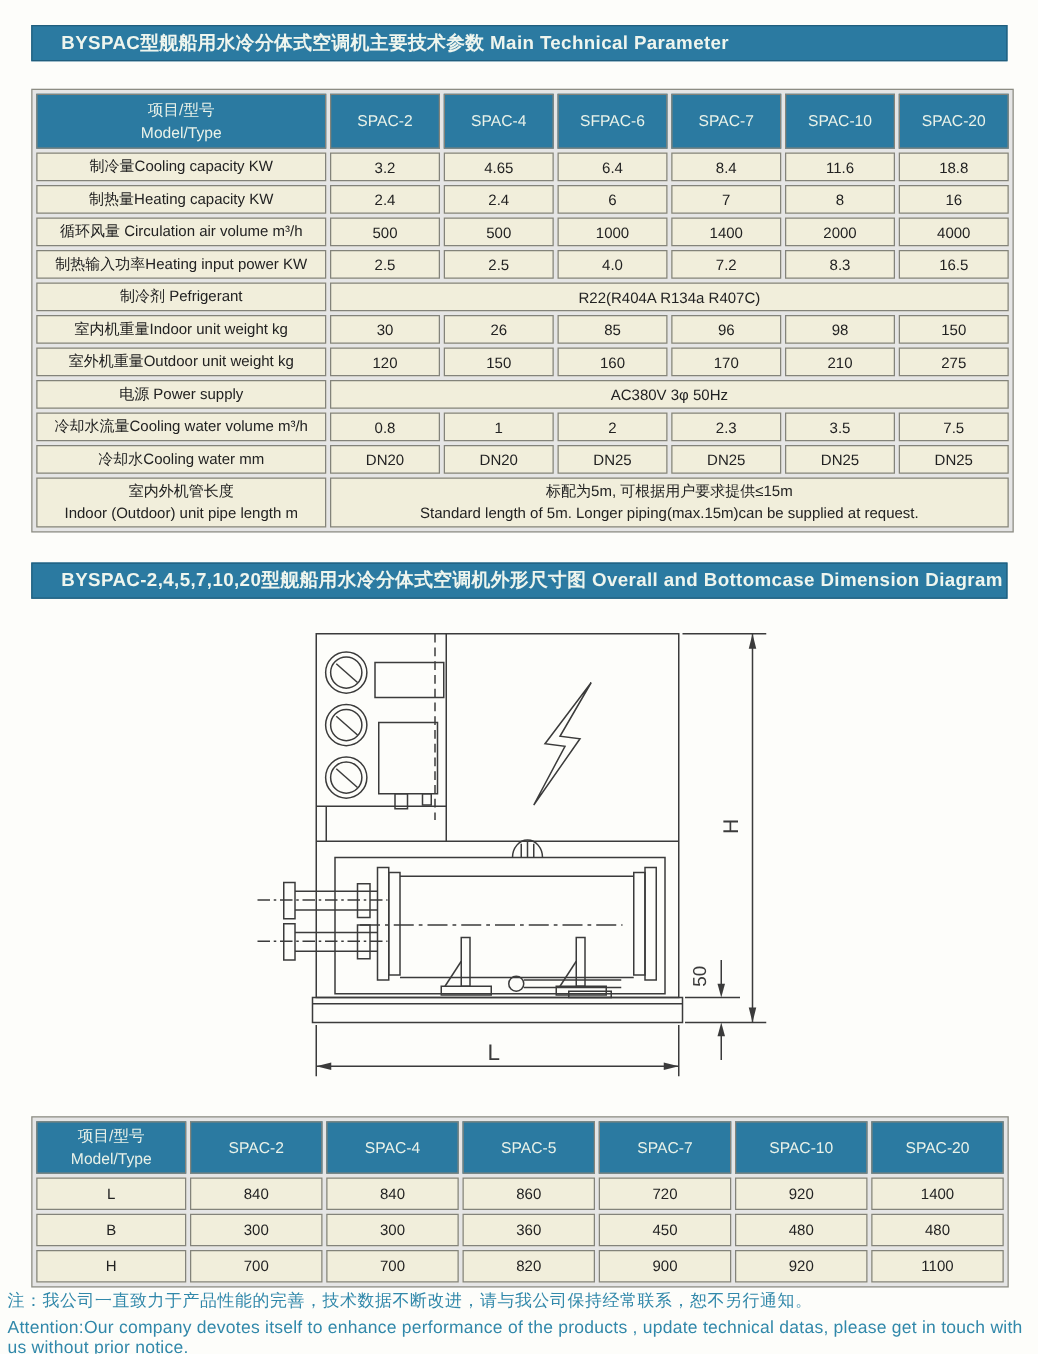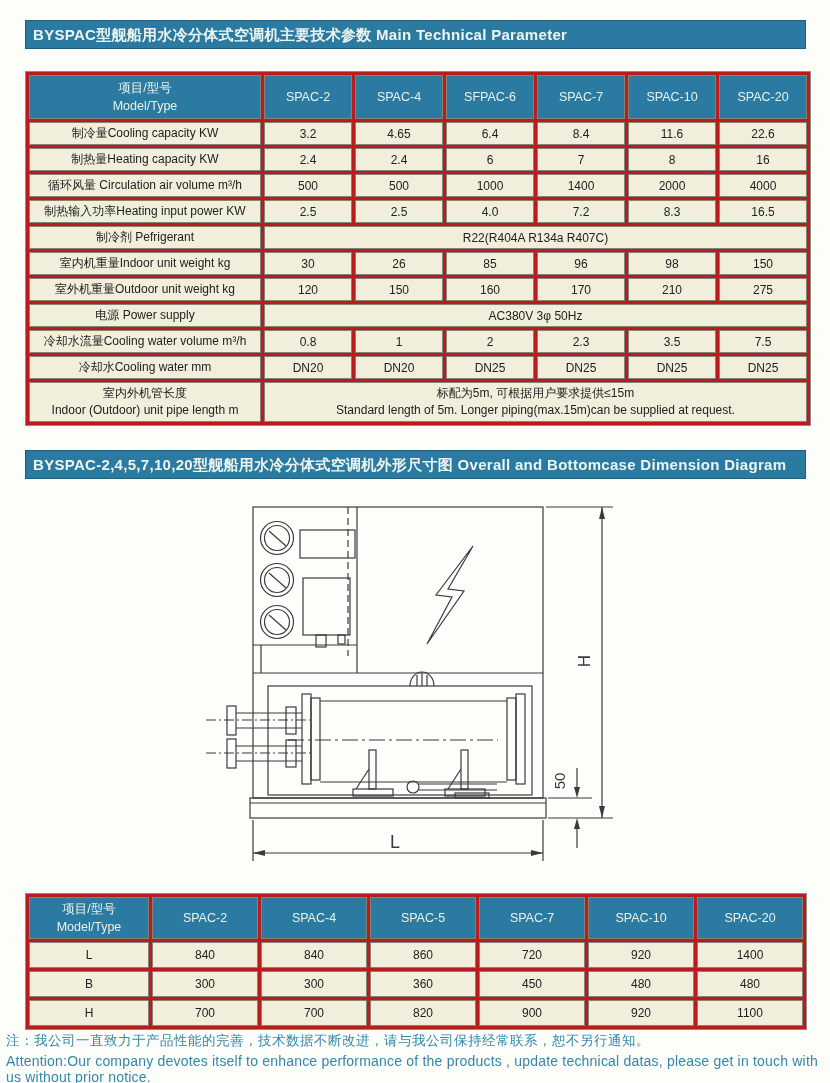--- a/index.html
+++ b/index.html
@@ -5,28 +5,28 @@
   html,body{margin:0;padding:0;}
   body{
     position:relative;width:830px;height:1083px;
     background:#fdfdfa;overflow:hidden;
     font-family:"Liberation Sans", sans-serif;color:#1c1c1c;
   }
   .banner{
     position:absolute;left:25px;width:781px;height:29px;
     background:#2b7aa1;border:1px solid #205e7d;box-sizing:border-box;
     color:#eef5ee;font-size:15px;font-weight:bold;
-    line-height:27px;padding-left:7px;white-space:nowrap;overflow:hidden;
+    line-height:27px;padding-left:23px;white-space:nowrap;overflow:hidden;
     letter-spacing:.3px;
   }
   #banner-1{top:20px;}
   #banner-2{top:450px;}
   table{
     border-collapse:separate;border-spacing:3px;
-    background:#b91c1c;border:1px solid #8d8d83;
+    background:#e5e5e5;border:1px solid #8d8d83;
     table-layout:fixed;
   }
   #spec-table{position:absolute;left:25px;top:71px;width:781px;}
   #dim-table{position:absolute;left:25px;top:893px;width:781px;}
   th,td{
     border:1px solid #83837a;text-align:center;vertical-align:middle;
     padding:0 2px;overflow:hidden;
   }
   th{
     background:#2b7aa1;color:#e9f2e9;font-weight:normal;
@@ -80,21 +80,21 @@
     <th>SPAC-10</th>
     <th>SPAC-20</th>
   </tr>
   <tr>
     <td>制冷量Cooling capacity  KW</td>
     <td>3.2</td>
     <td>4.65</td>
     <td>6.4</td>
     <td>8.4</td>
     <td>11.6</td>
-    <td>22.6</td>
+    <td>18.8</td>
   </tr>
   <tr>
     <td>制热量Heating capacity KW</td>
     <td>2.4</td>
     <td>2.4</td>
     <td>6</td>
     <td>7</td>
     <td>8</td>
     <td>16</td>
   </tr>

